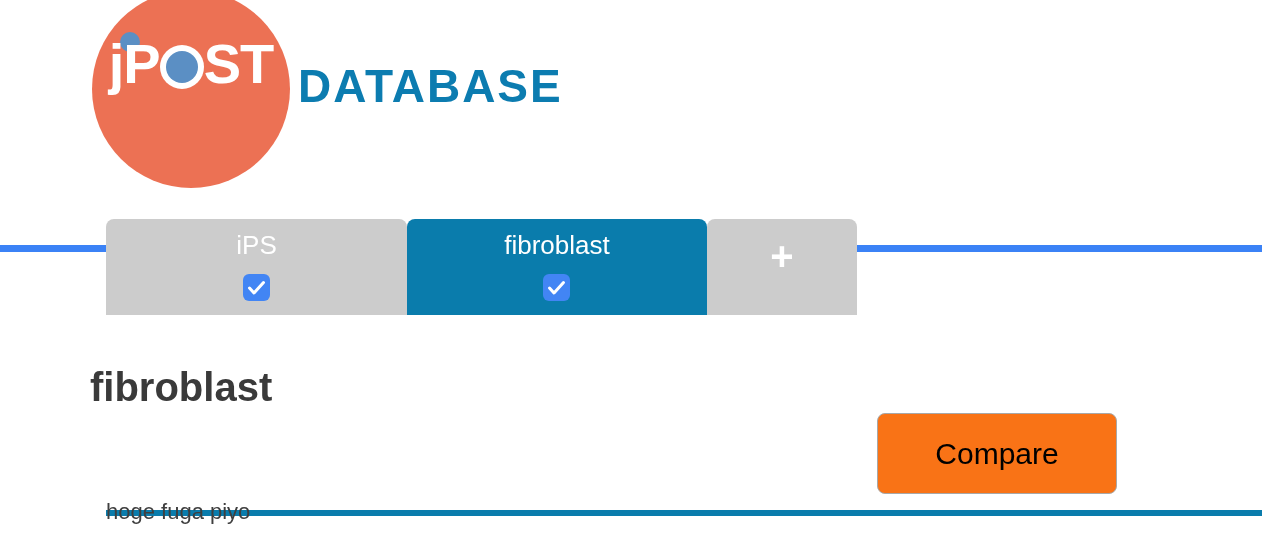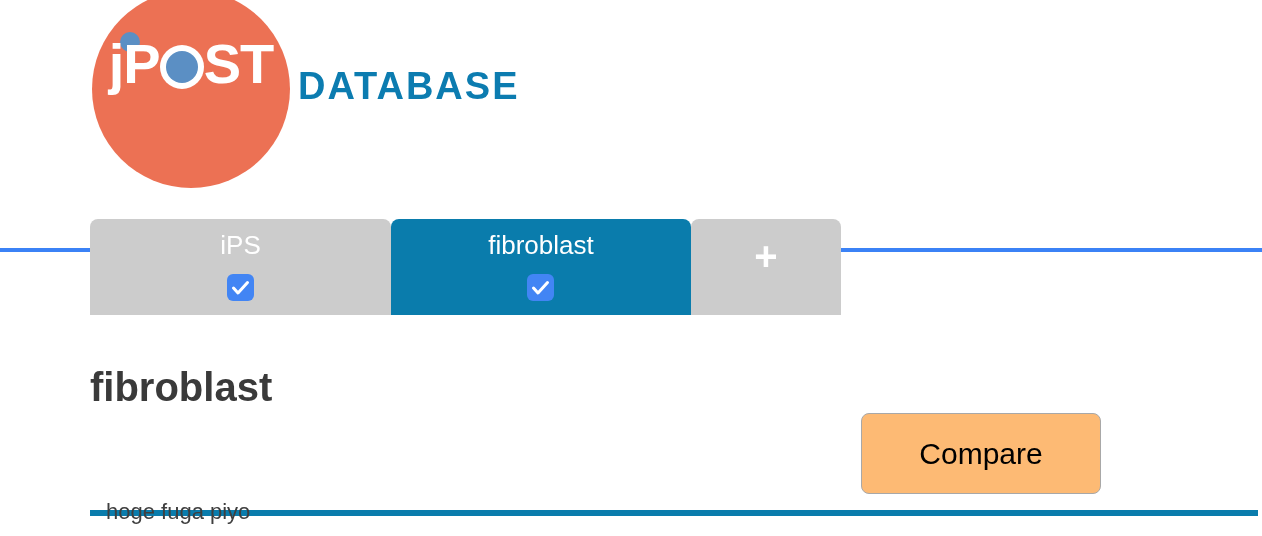--- a/index.html
+++ b/index.html
@@ -16,21 +16,21 @@
   }
 
   
   #header {
     position: absolute;
     left: 0;
     top: 0;
     width: 1262px;
     height: 252px;
     background: #ffffff;
-    border-bottom: 4px solid #3b82f6;
+    border-bottom: 7px solid #3b82f6;
     box-sizing: border-box;
   }
 
   #logo-wrap {
     position: absolute;
     left: 92px;
     top: -10px;
     width: 198px;
     height: 198px;
   }
@@ -106,32 +106,32 @@
     color: #ffffff;
     font-size: 13px;
     font-family: "Liberation Sans", sans-serif;
     white-space: nowrap;
   }
 
   #site-title {
     position: absolute;
     left: 298px;
     top: 64px;
-    font-size: 38px;
+    font-size: 46px;
     font-weight: bold;
     color: #0c7cb0;
     letter-spacing: 2px;
     font-family: "Liberation Sans", sans-serif;
     line-height: 44px;
   }
 
   
   #tabstrip {
     position: absolute;
-    left: 0;
+    left: 16px;
     top: 194px;
     width: 1138px;
     height: 128px;
   }
 
   .tab {
     position: absolute;
     top: 25px;
     height: 96px;
     border-radius: 8px 8px 0 0;
@@ -186,21 +186,21 @@
     line-height: 40px;
     font-family: "Liberation Sans", sans-serif;
   }
 
   #compare-button {
     position: absolute;
     left: 861px;
     top: 219px;
     width: 240px;
     height: 81px;
-    background: #fdba74;
+    background: #f97316;
     border: 1px solid #a8a8a8;
     border-radius: 8px;
     box-sizing: border-box;
     color: #000000;
     font-size: 30px;
     font-family: "Liberation Sans", sans-serif;
     display: flex;
     align-items: center;
     justify-content: center;
     cursor: pointer;

